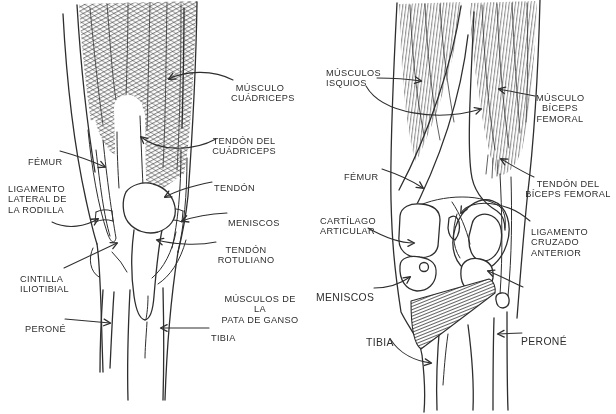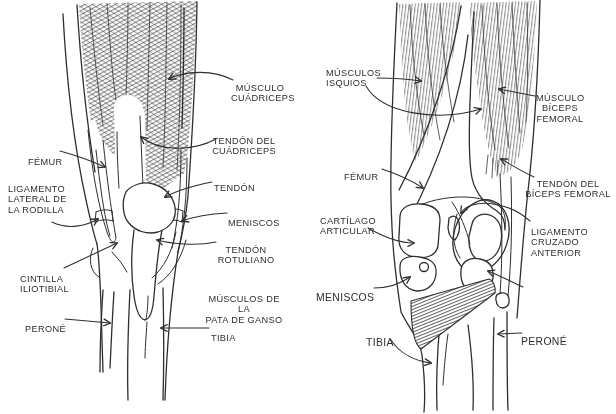--- a/index.html
+++ b/index.html
@@ -149,21 +149,21 @@
   <div class="lbl" style="left:28px;  top:145px;">FÉMUR</div>
   <div class="lbl" style="left:214px; top:171px;">TENDÓN</div>
   <div class="lbl" style="left:8px;   top:172px;">LIGAMENTO
 LATERAL DE
 LA RODILLA</div>
   <div class="lbl" style="left:228px; top:206px;">MENISCOS</div>
   <div class="lbl c" style="left:217px; top:233px; width:58px;">TENDÓN
 ROTULIANO</div>
   <div class="lbl" style="left:20px;  top:262px;">CINTILLA
 ILIOTIBIAL</div>
-  <div class="lbl c" style="left:202px; top:282px; width:84px;">MÚSCULOS DE LA
+  <div class="lbl c" style="left:218px; top:282px; width:84px;">MÚSCULOS DE LA
 PATA DE GANSO</div>
   <div class="lbl" style="left:25px;  top:312px;">PERONÉ</div>
   <div class="lbl" style="left:211px; top:321px;">TIBIA</div>
 
   <div class="lbl" style="left:326px; top:56px;">MÚSCULOS
 ISQUIOS</div>
   <div class="lbl c" style="left:536px; top:81px;  width:48px;">MÚSCULO
 BÍCEPS
 FEMORAL</div>
   <div class="lbl" style="left:344px; top:160px;">FÉMUR</div>

